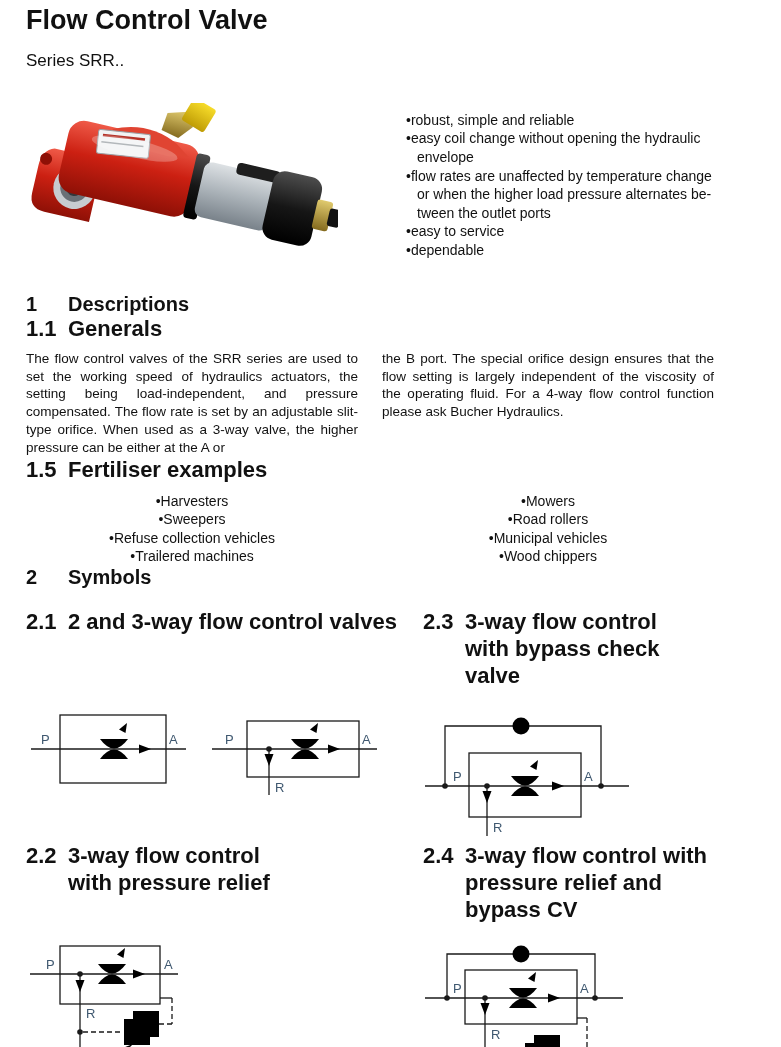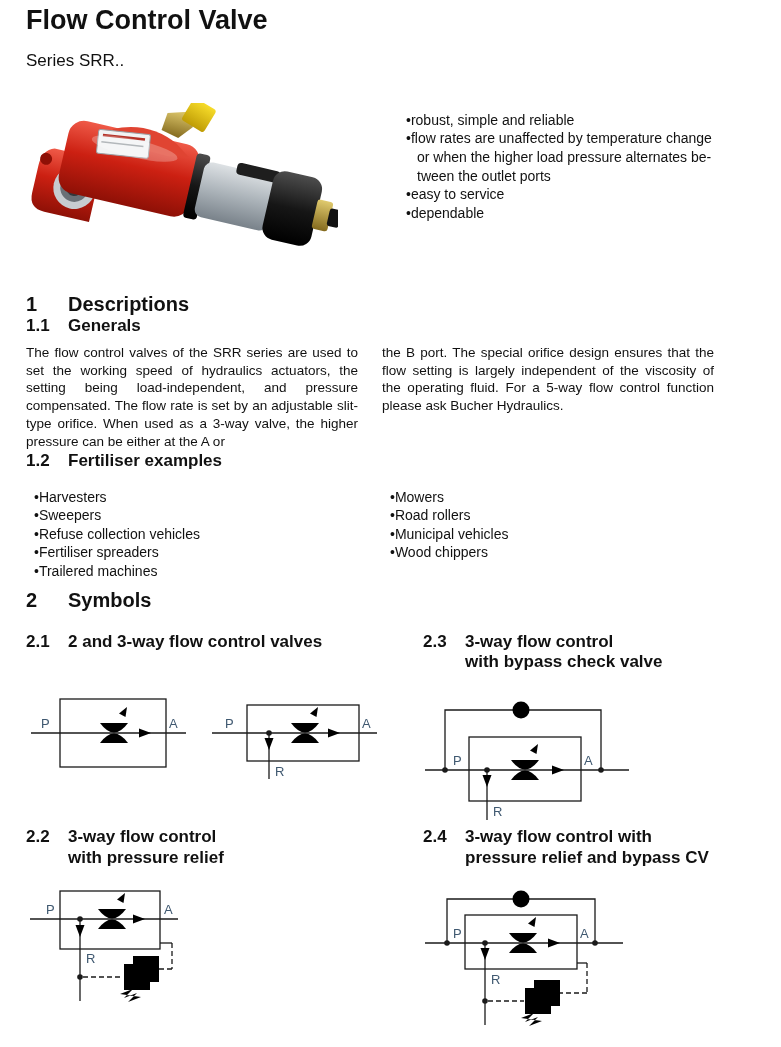--- a/index.html
+++ b/index.html
@@ -17,34 +17,34 @@
   
   .hero { display:flex; margin-top:32px; }
   .hero-photo { width:380px; flex:0 0 380px; }
   .hero-feats { flex:1; padding-top:8px; }
   ul.feats { list-style:none; margin:0; padding:0; font-size:14px; line-height:1.33; }
   ul.feats li { padding-left:11px; text-indent:-11px; }
   ul.feats li::before { content:"\2022 "; }
 
   
   h2.sec { font-size:20px; font-weight:bold; margin:0; display:flex; }
-  h3.sub { font-size:17px; font-weight:bold; margin:0; display:flex; }
+  h3.sub { font-size:22px; font-weight:bold; margin:0; display:flex; }
   .h-num { flex:0 0 42px; }
   .h-txt { flex:1; }
   .h-txt div { line-height:1.22; }
 
   .sec-desc { margin-top:18px; }
   .sub-generals { margin-top:23px; }
 
   
   .cols { display:grid; grid-template-columns:1fr 1fr; column-gap:24px; margin-top:8px; }
   .body-txt { font-size:13.5px; line-height:1.32; text-align:justify; }
 
   .sub-apps { margin-top:26px; }
-  ul.apps { list-style:none; margin:8px; padding:0; font-size:14px; line-height:1.33; }
+  ul.apps { list-style:none; margin:0; padding:0; font-size:14px; line-height:1.33;text-align:center; }
   ul.apps li { padding-left:11px; text-indent:-11px; }
   ul.apps li::before { content:"\2022 "; }
   .apps-cols { margin-top:9px; }
 
   .sec-sym { margin-top:32px; }
 
   
   .sym-grid { display:grid; grid-template-columns:372px 1fr; column-gap:25px; margin-top:20px; }
   .sym-h { margin-top:0; }
   .sym-h2 { margin-top:16px; }
@@ -150,53 +150,53 @@
           <rect x="286" y="52" width="16" height="30" rx="3" fill="url(#brsG)"></rect>
           <rect x="300" y="58" width="12" height="18" rx="3" fill="#111"></rect>
 
           <ellipse cx="96" cy="44" rx="44" ry="9" fill="#ffffff" opacity="0.25"></ellipse>
         </g>
       </svg>
     </div>
     <div class="hero-feats">
       <ul class="feats">
         <li>robust, simple and reliable</li>
+        <li>easy coil change without opening the hydraulic envelope</li>
         <li>flow rates are unaffected by temperature change or when the higher load pressure alternates be-tween the outlet ports</li>
         <li>easy to service</li>
         <li>dependable</li>
       </ul>
     </div>
   </div>
 
   <h2 class="sec sec-desc">
     <span class="h-num">1</span>
     <span class="h-txt">Descriptions</span>
   </h2>
 
   <h3 class="sub sub-generals">
     <span class="h-num">1.1</span>
     <span class="h-txt">Generals</span>
   </h3>
 
   <div class="cols">
     <div class="body-txt">The flow control valves of the SRR series are used to set the working speed of hydraulics actuators, the setting being load-independent, and pressure compensated. The flow rate is set by an adjustable slit-type orifice. When used as a 3-way valve, the higher pressure can be either at the A or</div>
-    <div class="body-txt">the B port. The special orifice design ensures that the flow setting is largely independent of the viscosity of the operating fluid. For a 5-way flow control function please ask Bucher Hydraulics.</div>
+    <div class="body-txt">the B port. The special orifice design ensures that the flow setting is largely independent of the viscosity of the operating fluid. For a 4-way flow control function please ask Bucher Hydraulics.</div>
   </div>
 
   <h3 class="sub sub-apps">
-    <span class="h-num">1.2</span>
+    <span class="h-num">1.5</span>
     <span class="h-txt">Fertiliser examples</span>
   </h3>
 
   <div class="cols apps-cols">
     <ul class="apps">
       <li>Harvesters</li>
       <li>Sweepers</li>
       <li>Refuse collection vehicles</li>
-      <li>Fertiliser spreaders</li>
       <li>Trailered machines</li>
     </ul>
     <ul class="apps">
       <li>Mowers</li>
       <li>Road rollers</li>
       <li>Municipal vehicles</li>
       <li>Wood chippers</li>
     </ul>
   </div>
 

